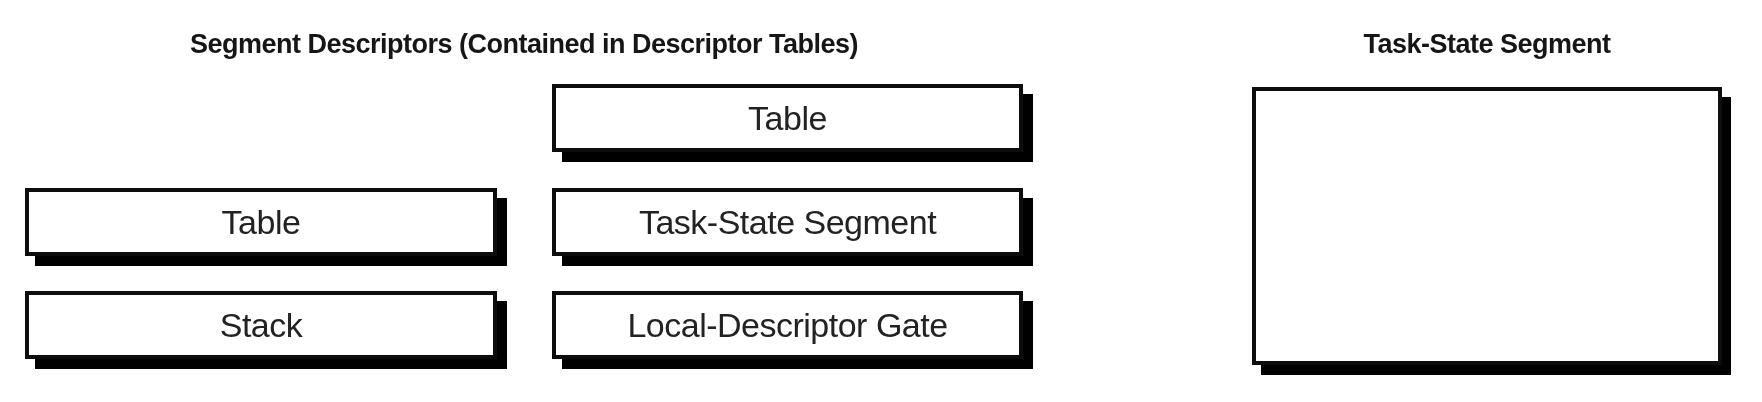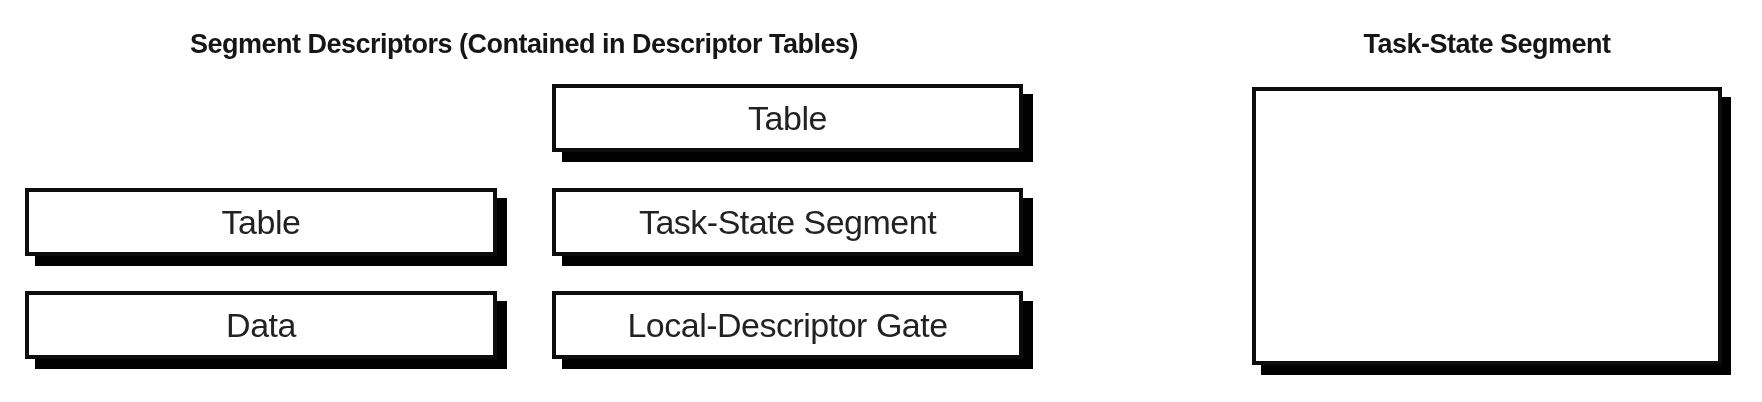--- a/index.html
+++ b/index.html
@@ -70,21 +70,21 @@
   <div id="title-descriptors" class="group-title">Segment Descriptors (Contained in Descriptor Tables)</div>
 
   <div id="title-tss" class="group-title">Task-State Segment</div>
 
 
   <div class="desc-box col-left row-2">
     <span>Table</span>
   </div>
 
   <div class="desc-box col-left row-3">
-    <span>Data</span>
+    <span>Stack</span>
   </div>
 
   <div class="desc-box col-right row-1">
     <span>Table</span>
   </div>
 
   <div class="desc-box col-right row-2">
     <span>Task-State Segment</span>
   </div>
 

